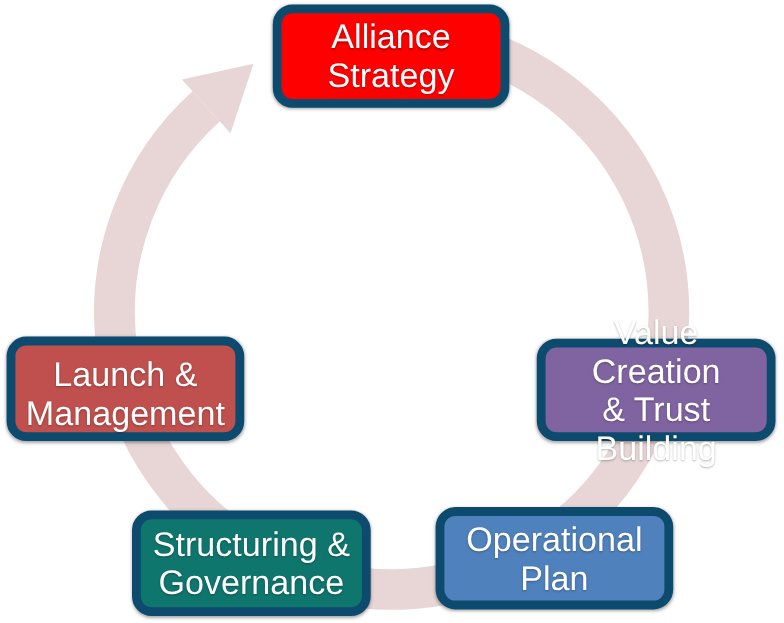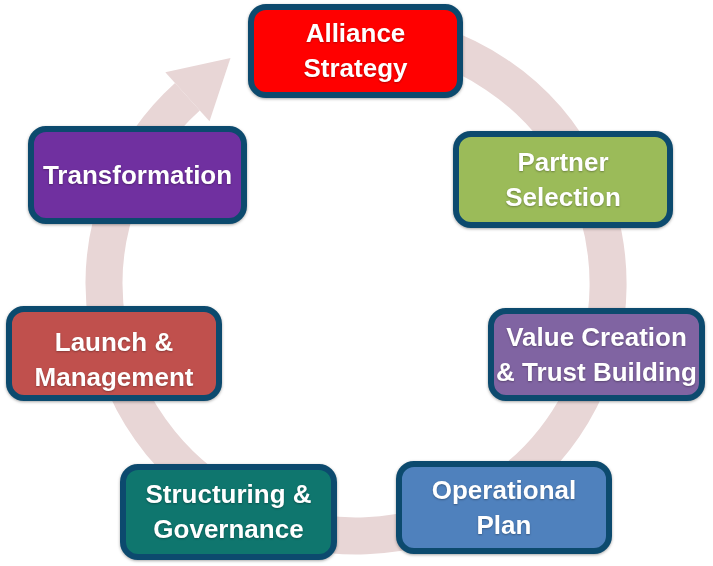--- a/index.html
+++ b/index.html
@@ -16,31 +16,30 @@
     overflow: hidden;
   }
   .ring-svg {
     position: absolute;
     left: 0;
     top: 0;
   }
   .node {
     position: absolute;
     box-sizing: border-box;
-    border: 6px solid #0c4a6e;
+    border: 8px solid #0c4a6e;
     border-radius: 18px;
     display: flex;
     align-items: center;
     justify-content: center;
     text-align: center;
     color: #ffffff;
-    font-size: 26px;
+    font-size: 31px;
     line-height: 35px;
     box-shadow: 0 1px 3px rgba(0,0,0,0.35);
-    font-weight: bold;
   }
   .node .label {
     white-space: pre-line;
     text-shadow: 0 1px 2px rgba(0,0,0,0.3);
     padding: 0 2px;
   }
   .n0 { left: 248px; top: 4px;   width: 215px; height: 94px; }
   .n1 { left: 453px; top: 131px; width: 220px; height: 97px; }
   .n2 { left: 488px; top: 308px; width: 217px; height: 93px; }
   .n3 { left: 396px; top: 461px; width: 216px; height: 93px; }
@@ -56,24 +55,20 @@
   <svg class="ring-svg" width="713" height="566" viewBox="0 0 713 566">
     <path d="M 257.5 52 A 252 252 0 1 1 187.4 96.7" fill="none" stroke="#e8d6d6" stroke-width="37" stroke-linecap="butt"></path>
     <polygon points="165.3,72.2 230.5,57.9 209.5,121.2" fill="#e8d6d6"></polygon>
   </svg>
 
   <div class="node n0" style="background-color: rgb(255, 0, 0); color: rgb(255, 255, 255);">
     <span class="label">Alliance
 Strategy</span>
   </div>
 
-  <div class="node n1" style="background-color: rgb(155, 187, 89); color: rgb(255, 255, 255);">
-    <span class="label">Partner
-Selection</span>
-  </div>
 
   <div class="node n2" style="background-color: rgb(128, 100, 162); color: rgb(255, 255, 255); text-align: center;">
     <span class="label">Value Creation
 &amp; Trust Building</span>
   </div>
 
   <div class="node n3" style="background-color: rgb(79, 129, 189); color: rgb(255, 255, 255);">
     <span class="label">Operational
 Plan</span>
   </div>
@@ -81,17 +76,14 @@
   <div class="node n4" style="background-color: #0f766e; color: rgb(255, 255, 255);">
     <span class="label">Structuring &amp;
 Governance</span>
   </div>
 
   <div class="node n5" style="background-color: rgb(192, 80, 77); color: rgb(255, 255, 255);">
     <span class="label">Launch &amp;
 Management</span>
   </div>
 
-  <div class="node n6" style="background-color: rgb(112, 48, 160); color: rgb(255, 255, 255);">
-    <span class="label">Transformation</span>
-  </div>
 
 </div>
 
 </body></html>

